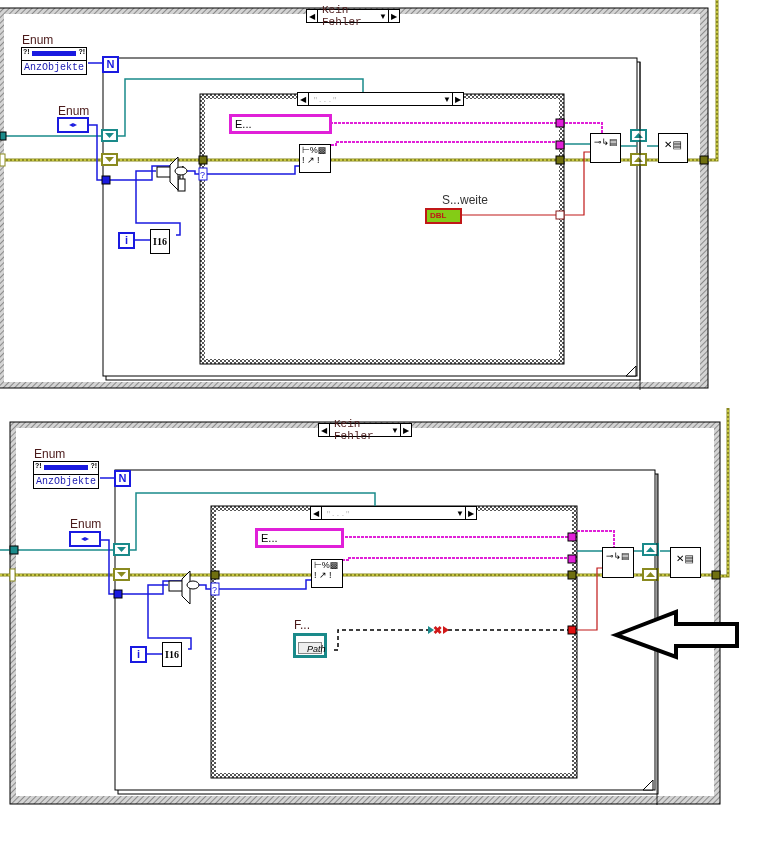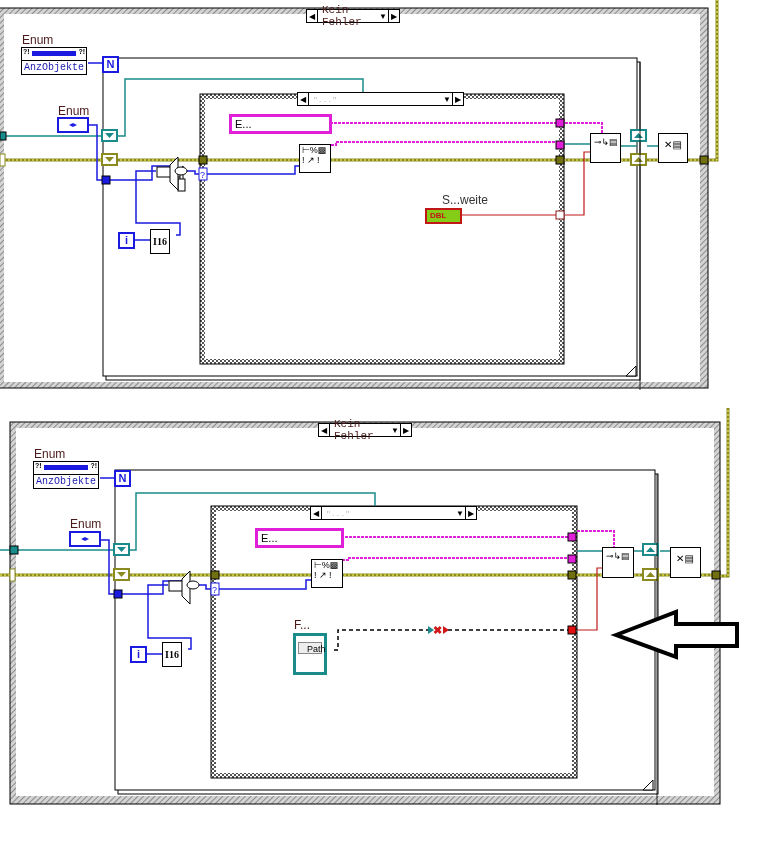--- a/index.html
+++ b/index.html
@@ -21,21 +21,21 @@
   .enumbox .val { font-size:10px; color:#1a1ab0; padding-left:2px; line-height:14px;font-family:Liberation Mono, monospace; }
   .strconst { position:absolute; height:14px; border:3px solid #e020d8; background:#fff; box-sizing:content-box;
               font-size:11px; line-height:14px; padding-left:3px; color:#000; }
   .node { position:absolute; background:#fff; border:1px solid #000; box-sizing:border-box; }
   .i16 { position:absolute; font-size:10px; font-weight:bold; font-family:"Liberation Serif", serif;
          border:1px solid #000; border-radius:0; background:#fff; padding:6px 2px; line-height:11px; }
   .iterbox { position:absolute; width:13px; height:13px; border:2px solid #1a1ae0; background:#fff;
              font-size:11px; font-weight:bold; color:#1a1ae0; text-align:center; line-height:13px; }
   .dbl { position:absolute; width:30px; height:12px; border:2px solid #c01818; background:#84cc16;
          font-size:8px; font-weight:bold; color:#c01818; line-height:12px; padding-left:3px; box-sizing:content-box; }
-  .pathbox { position:absolute; width:34px; height:42px; border:3px solid #1a8a8a; background:#fff; box-sizing:border-box; }
+  .pathbox { position:absolute; width:34px; height:25px; border:3px solid #1a8a8a; background:#fff; box-sizing:border-box;font-style:italic; }
   .pathbox .in { position:absolute; left:2px; top:6px; width:24px; height:12px; border:1px solid #888; font-size:9px; line-height:12px; padding-left:8px; box-sizing:border-box; background:#eee; }
 </style>
 </head>
 <body>
 
 <div>
 <svg width="765" height="400">
   <defs>
     <pattern id="hatch" width="4" height="4" patternUnits="userSpaceOnUse" patternTransform="rotate(45)">
       <rect width="4" height="4" fill="#d4d4d4"></rect>

